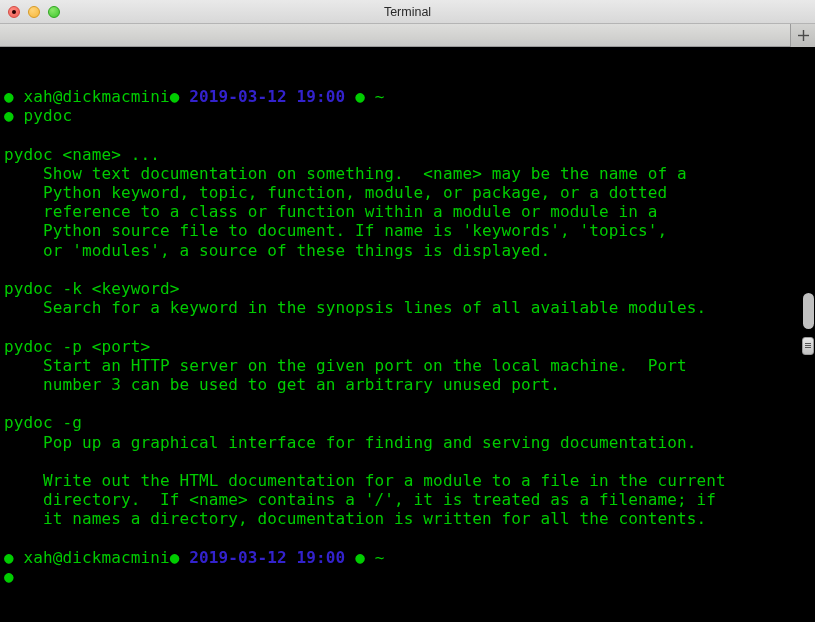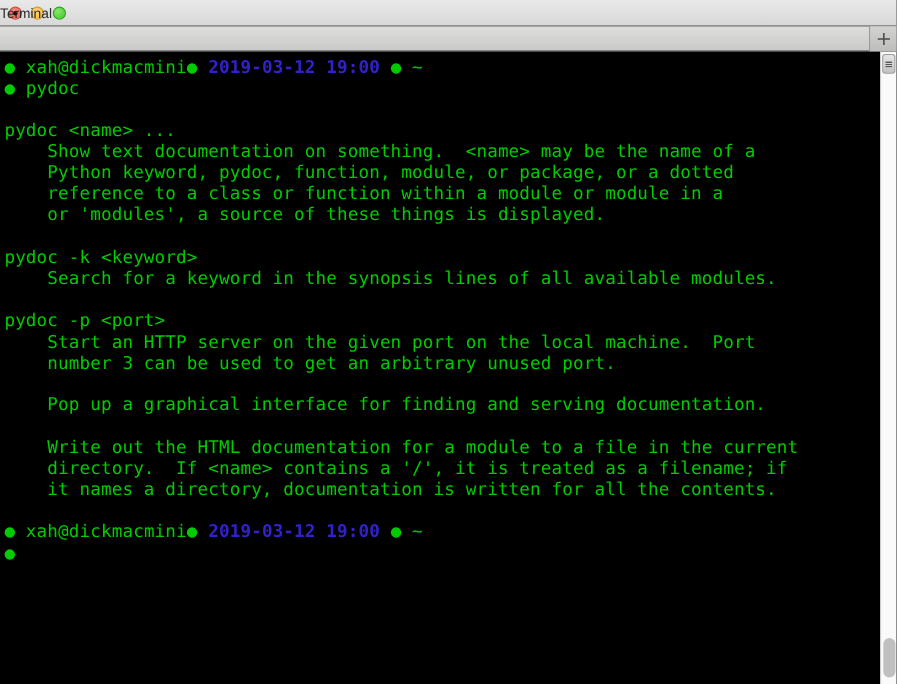--- a/index.html
+++ b/index.html
@@ -49,20 +49,21 @@
     content: "";
     position: absolute;
     left: 3px; top: 3px;
     width: 4px; height: 4px;
     border-radius: 50%;
     background: #2a0000;
   }
   .window-title {
     position: absolute;
     left: 0; right: 0;
+    text-align: center;
     font-size: 12.5px;
     color: #2a2a2a;
     line-height: 24px;
     pointer-events: none;
   }
 
   
   .tabbar {
     position: relative;
     height: 23px;
@@ -94,20 +95,21 @@
   }
   .newtab svg { display: block; }
 
   
   .term-area {
     position: relative;
     height: 575px;
     background: #000000;
     display: flex;
     box-sizing: border-box;
+    align-items: center;
   }
   .term-screen {
     flex: 1;
     padding: 4px 0 0 4px;
     overflow: hidden;
     font-family: "DejaVu Sans Mono", "Liberation Mono", monospace;
     font-size: 16px;
     line-height: 19.2px;
     box-sizing: border-box;
   }
@@ -188,31 +190,33 @@
     </div>
   </div>
 
   <div class="term-area">
     <div class="term-screen" id="screen">
         <div class="line"><span class="bullet">●</span><span class="g"> xah@dickmacmini</span><span class="bullet">●</span><span class="b"> 2019-03-12 19:00</span><span class="bullet"> ●</span><span class="g"> ~</span></div>
         <div class="line"><span class="bullet">●</span><span class="g"> pydoc</span></div>
         <div class="line"><span class="g"></span></div>
         <div class="line"><span class="g">pydoc &lt;name&gt; ...</span></div>
         <div class="line"><span class="g">    Show text documentation on something.  &lt;name&gt; may be the name of a</span></div>
-        <div class="line"><span class="g">    Python keyword, pydoc, function, module, or package, or a dotted</span></div>
+        <div class="line"><span class="g">    Python keyword, topic, function, module, or package, or a dotted</span></div>
         <div class="line"><span class="g">    reference to a class or function within a module or module in a</span></div>
+        <div class="line"><span class="g">    Python source file to document. If name is 'keywords', 'topics',</span></div>
         <div class="line"><span class="g">    or 'modules', a source of these things is displayed.</span></div>
         <div class="line"><span class="g"></span></div>
         <div class="line"><span class="g">pydoc -k &lt;keyword&gt;</span></div>
         <div class="line"><span class="g">    Search for a keyword in the synopsis lines of all available modules.</span></div>
         <div class="line"><span class="g"></span></div>
         <div class="line"><span class="g">pydoc -p &lt;port&gt;</span></div>
         <div class="line"><span class="g">    Start an HTTP server on the given port on the local machine.  Port</span></div>
         <div class="line"><span class="g">    number 3 can be used to get an arbitrary unused port.</span></div>
         <div class="line"><span class="g"></span></div>
+        <div class="line"><span class="g">pydoc -g</span></div>
         <div class="line"><span class="g">    Pop up a graphical interface for finding and serving documentation.</span></div>
         <div class="line"><span class="g"></span></div>
         <div class="line"><span class="g">    Write out the HTML documentation for a module to a file in the current</span></div>
         <div class="line"><span class="g">    directory.  If &lt;name&gt; contains a '/', it is treated as a filename; if</span></div>
         <div class="line"><span class="g">    it names a directory, documentation is written for all the contents.</span></div>
         <div class="line"><span class="g"></span></div>
         <div class="line"><span class="bullet">●</span><span class="g"> xah@dickmacmini</span><span class="bullet">●</span><span class="b"> 2019-03-12 19:00</span><span class="bullet"> ●</span><span class="g"> ~</span></div>
         <div class="line"><span class="bullet">●</span></div>
       </div>
     <div class="scrollbar">

